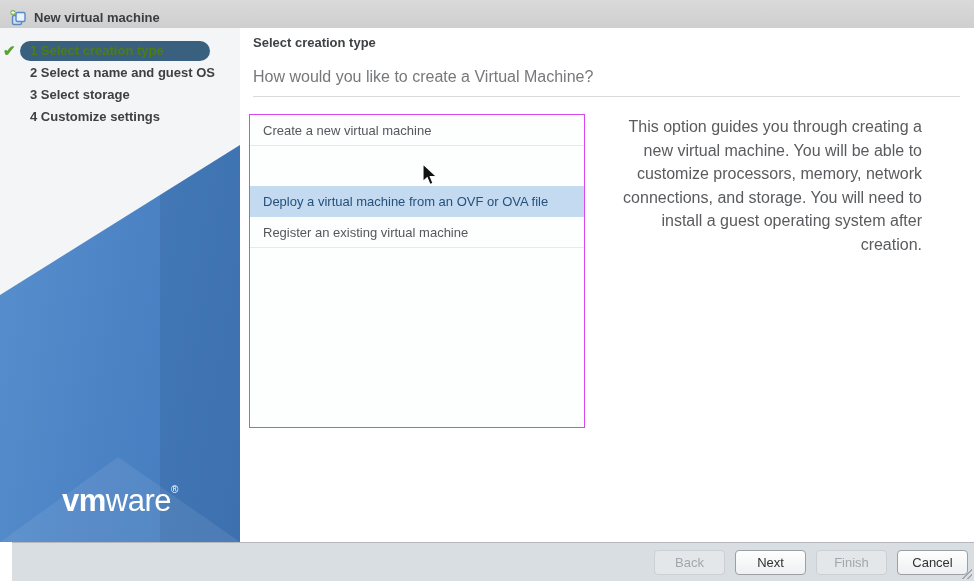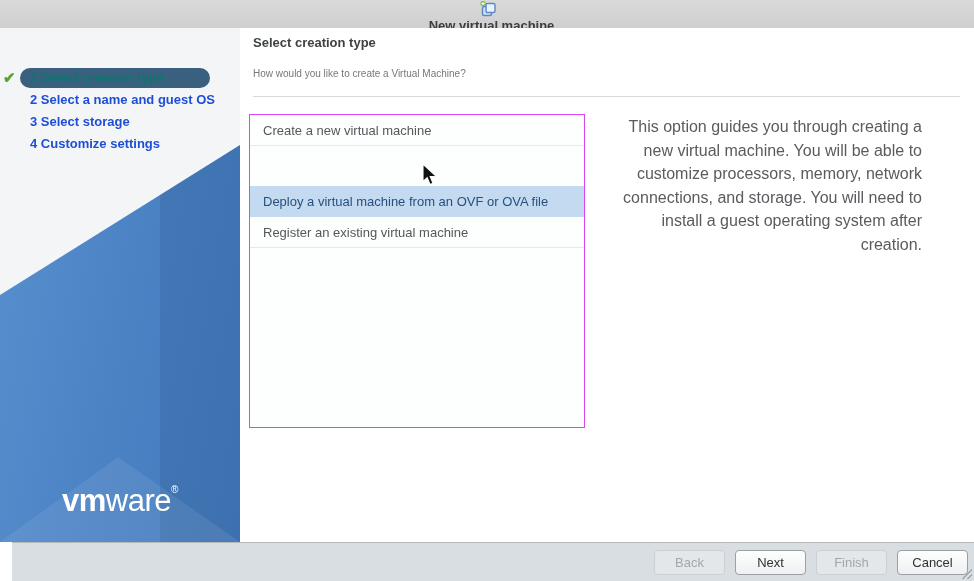--- a/index.html
+++ b/index.html
@@ -6,21 +6,21 @@
   html, body { width: 974px; height: 581px; overflow: hidden; }
   body { font-family: "Liberation Sans", sans-serif; background: #ffffff; }
 
   .wizard { position: relative; width: 974px; height: 581px; background: #ffffff; }
 
   
   .titlebar {
     position: absolute; left: 0; top: 0; width: 974px; height: 36px;
     background: linear-gradient(#dadada, #cccccc);
     border-bottom: 1px solid #9d9d9d;
-    display: flex; align-items: center; padding-left: 9px; flex-direction: column;
+    display: flex; align-items: center; padding-left: 9px;
   }
   .titlebar .win-icon { width: 18px; height: 18px; margin-right: 7px; flex: 0 0 auto; }
   .titlebar .win-title { font-size: 13px; font-weight: bold; color: #3b3d3f; }
 
   
   .sidebar {
     position: absolute; left: 0; top: 28px; width: 240px; height: 514px;
     background: #f4f5f6; overflow: hidden;
   }
   .sidebar .blue-wedge {
@@ -34,29 +34,29 @@
     clip-path: polygon(160px 167px, 240px 117px, 240px 514px, 160px 514px);
   }
   .sidebar .blue-chevron {
     position: absolute; left: 0; top: 0; width: 240px; height: 514px;
     background: rgba(255, 255, 255, 0.08);
     clip-path: polygon(0 514px, 118px 429px, 240px 514px);
   }
   .steps { position: absolute; left: 0; top: 12px; width: 240px; }
   .step-row { position: relative; height: 22px; line-height: 22px; }
   .step-label {
-    font-size: 13px; font-weight: bold; color: #1d4ed8;
+    font-size: 13px; font-weight: bold; color: #404040;
     padding-left: 30px; white-space: nowrap;
   }
   .step-row.active .step-pill {
     position: absolute; left: 20px; top: 1px; width: 190px; height: 20px;
     background: #3a6080; border-radius: 10px;
   }
   .step-row.active .step-label {
-    position: relative; color: #0f766e; line-height: 21px; margin-top: 27px;
+    position: relative; color: #4d7c0f; line-height: 21px;
   }
   .step-check {
     position: absolute; left: 3px; top: 0px;
     color: #58a331; font-size: 15px; font-weight: bold;
   }
   .vmware-logo {
     position: absolute; left: 0; top: 455px; width: 240px;
     text-align: center; color: #ffffff; font-size: 31px; letter-spacing: -0.5px;
     white-space: nowrap;
   }
@@ -65,21 +65,21 @@
   .vmware-logo .rmark { font-size: 10px; vertical-align: 18px; }
 
   
   .content { position: absolute; left: 240px; top: 28px; width: 734px; height: 514px; background: #ffffff; }
   .page-title {
     position: absolute; left: 13px; top: 7px;
     font-size: 13px; font-weight: bold; color: #3f4244;
   }
   .page-subtitle {
     position: absolute; left: 13px; top: 40px;
-    font-size: 10px; color: #76787b;
+    font-size: 16px; color: #76787b;
   }
   .title-divider {
     position: absolute; left: 13px; top: 68px; width: 707px; height: 1px;
     background: #d9dadb;
   }
   .option-list {
     position: absolute; left: 9px; top: 86px; width: 336px; height: 314px;
     background: #fdfefe; border: 1px solid #d946ef;
   }
   .option-item {

